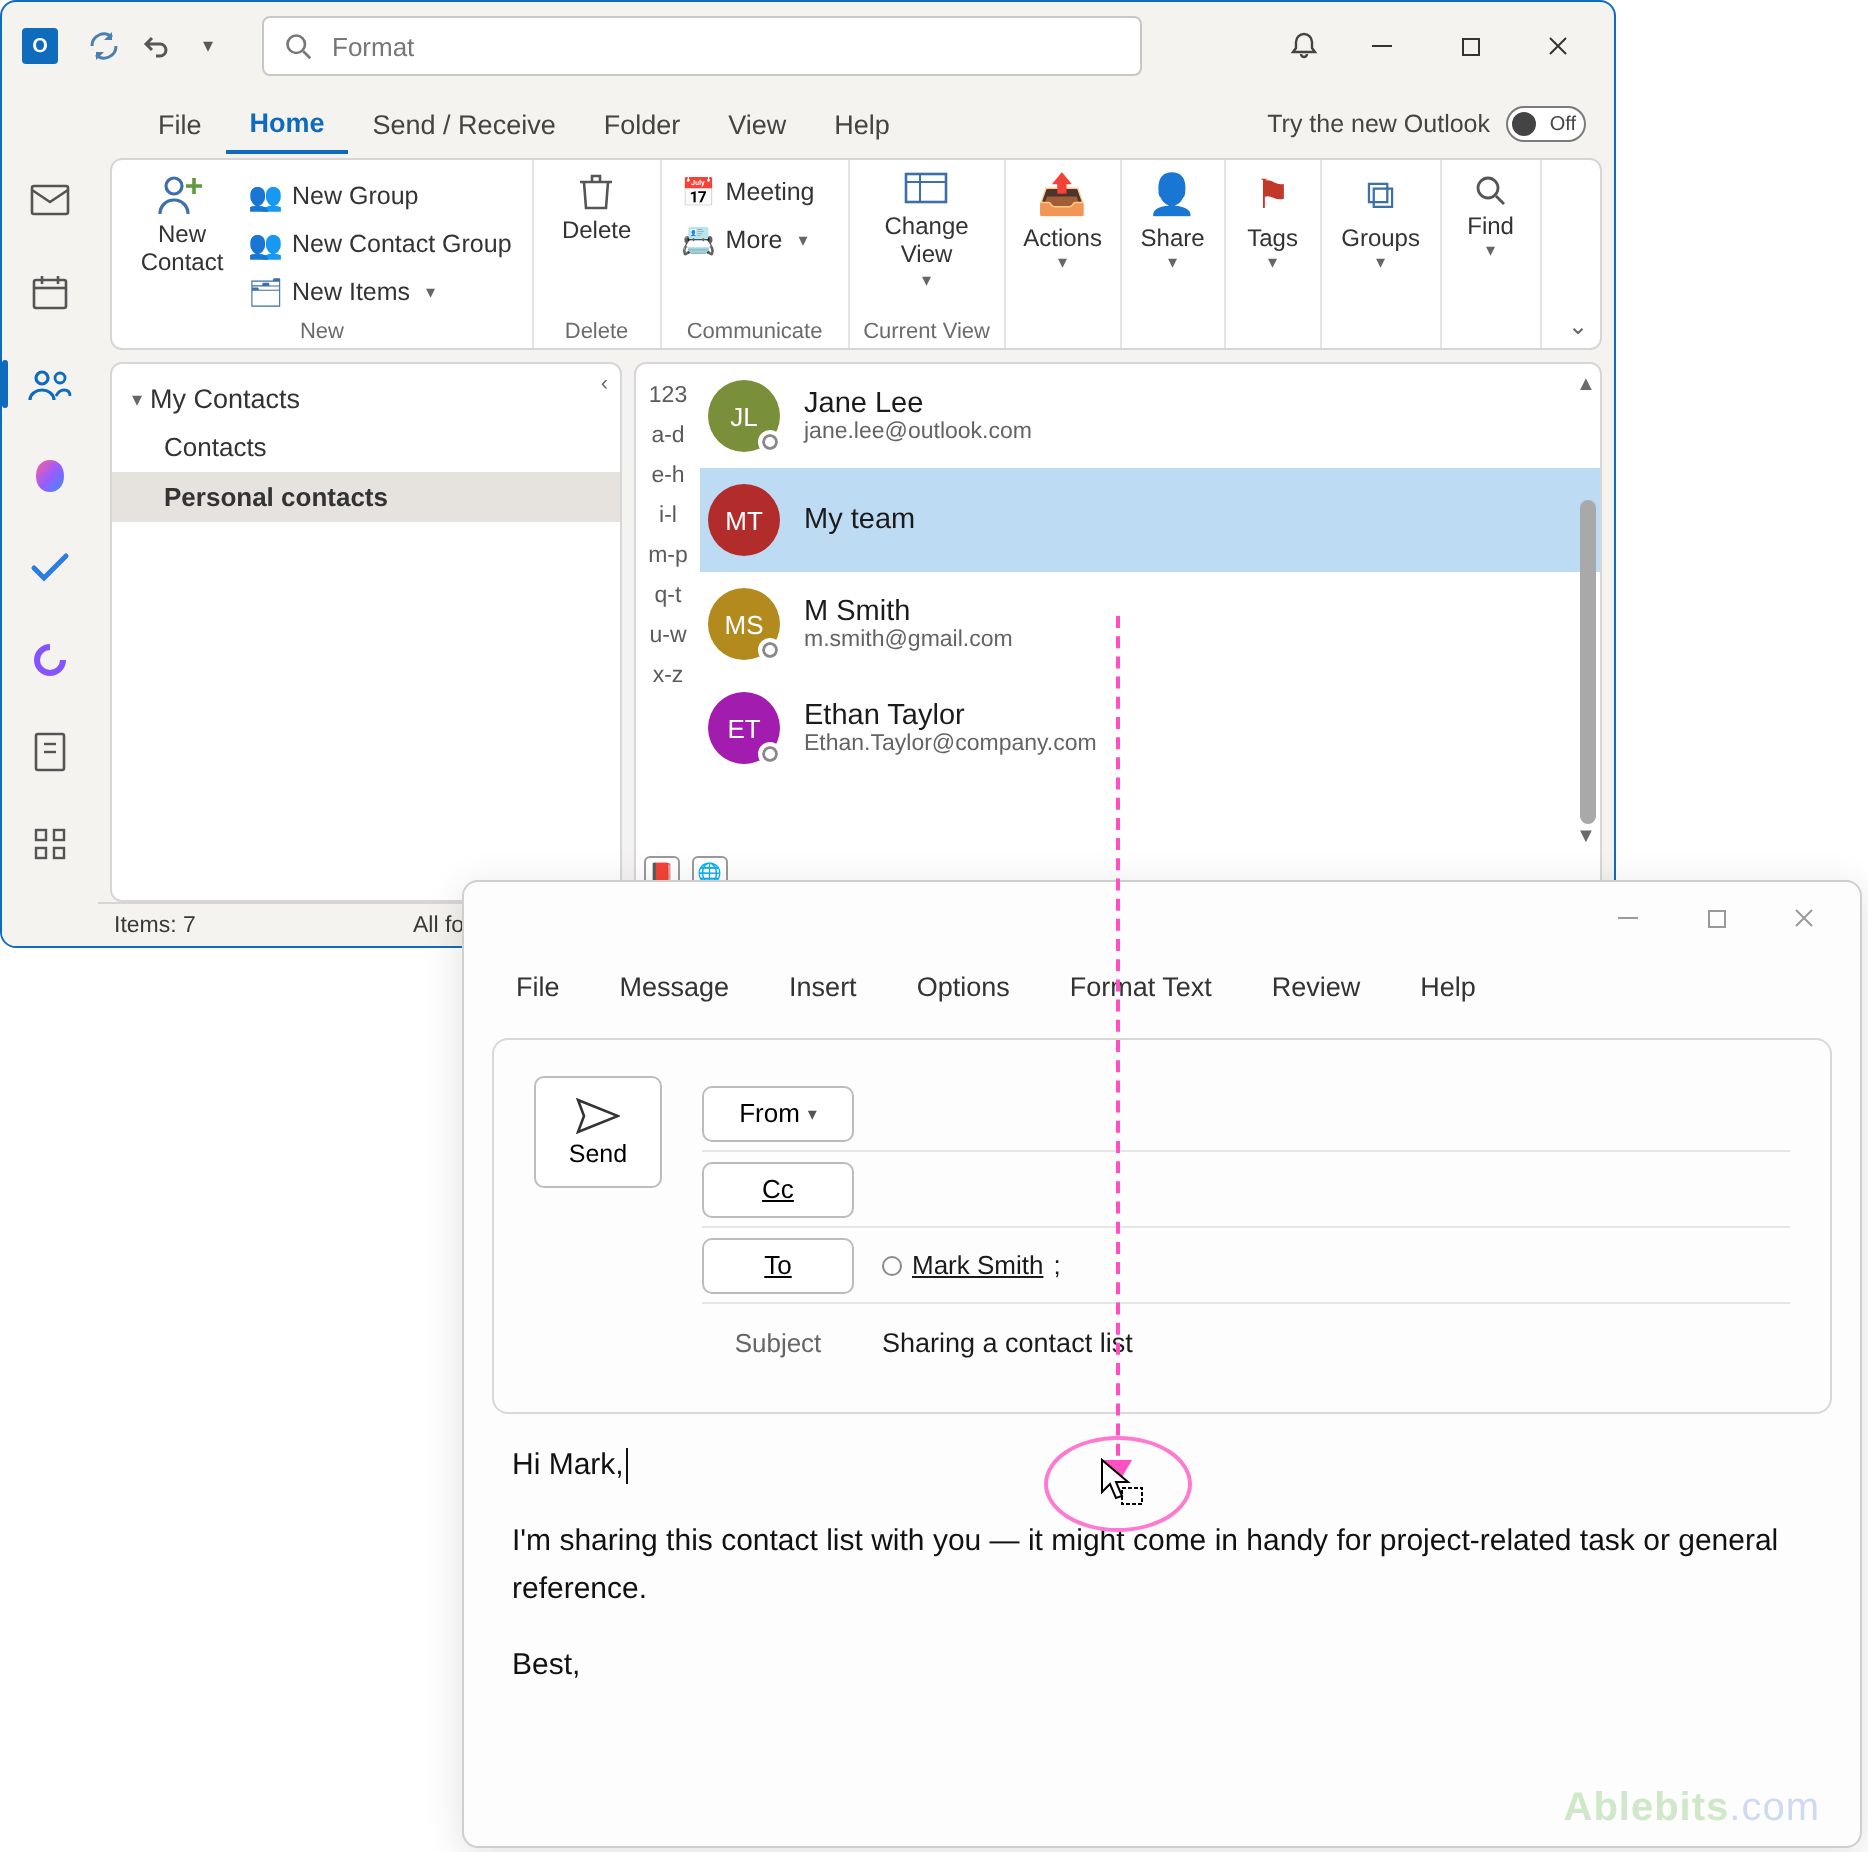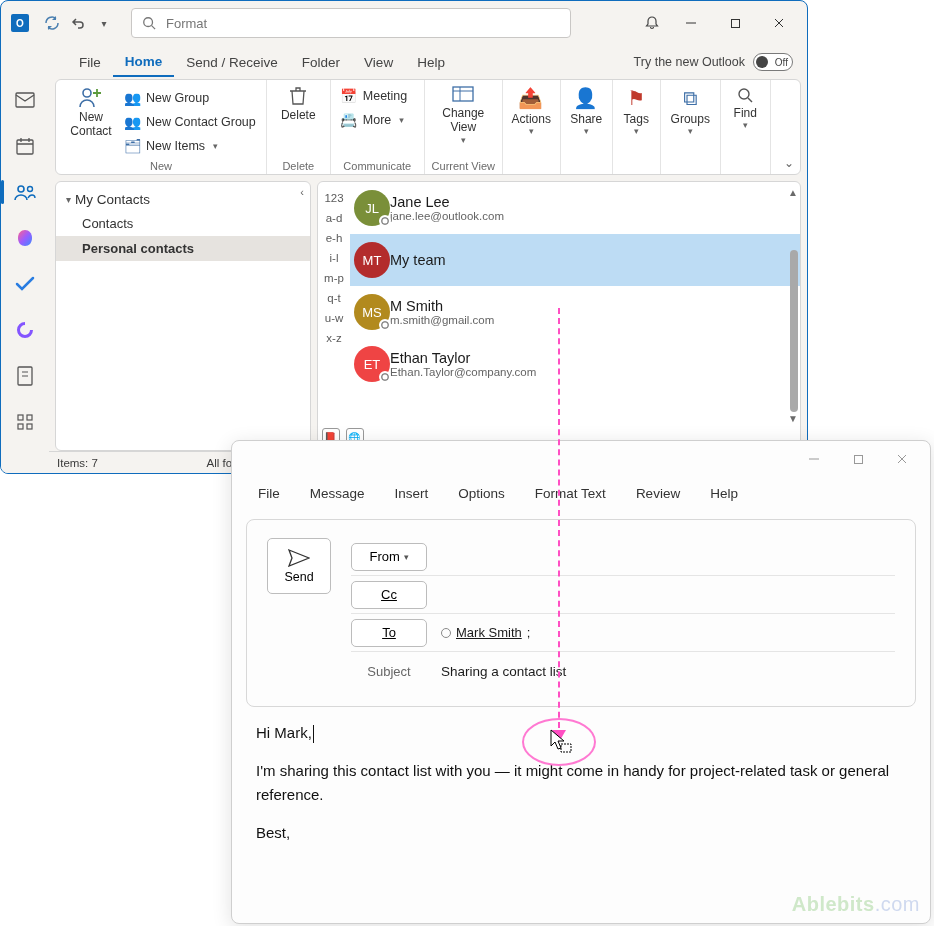--- a/index.html
+++ b/index.html
@@ -67,21 +67,21 @@
   .fgroup-hdr { display:flex; align-items:center; gap:4px; padding:4px 10px; font-size:13.5px; }
   .fgroup-hdr .chev { font-size:10px; color:#666; }
   .folder-item { padding:5px 10px 5px 26px; }
   .folder-item.selected { background:#e6e3df; font-weight:600; }
 
   
   .contact-pane { flex:1; background:#fff; border:1px solid #d6d6d6; border-radius:6px; display:flex; overflow:hidden; position:relative; }
   .alpha-col { width:32px; padding-top:6px; text-align:center; color:#5b5b5b; font-size:11.5px; }
   .alpha-col div { padding:4px 0; }
   .contacts-list { flex:1; }
-  .contact-row { display:flex; align-items:center; padding:8px 10px 8px 4px; position:relative; }
+  .contact-row { display:flex; align-items:center; gap:12px; padding:8px 10px 8px 4px; position:relative; }
   .contact-row.selected { background:#bddcf4; }
   .avatar { width:36px; height:36px; border-radius:50%; display:flex; align-items:center; justify-content:center; color:#fff; font-size:13px; font-weight:500; position:relative; }
   .avatar .pres { position:absolute; right:-1px; bottom:-1px; width:12px; height:12px; border:2px solid #fff; border-radius:50%; background:#fff; box-shadow:inset 0 0 0 1.5px #8a8a8a; }
   .contact-row .cname { font-size:14.5px; color:#1b1b1b; }
   .contact-row .cemail { font-size:11.5px; color:#646464; }
   .scroll-thumb { position:absolute; right:2px; top:68px; bottom:38px; width:8px; background:#a9a9a9; border-radius:4px; }
   .scroll-arrow { position:absolute; right:1px; width:12px; height:12px; display:flex; align-items:center; justify-content:center; color:#6a6a6a; font-size:10px;}
   .booklet-bar { position:absolute; left:4px; bottom:4px; display:flex; align-items:center; gap:6px; color:#666; }
   .booklet-bar .bic { width:18px; height:18px; border:1px solid #999; border-radius:3px; display:flex; align-items:center; justify-content:center; font-size:10px; }
 
@@ -141,21 +141,21 @@
     border-left:7px solid transparent; border-right:7px solid transparent;
     border-top:12px solid #ff4fc3; z-index:51;
   }
   .cursor-oval {
     position:absolute; left:522px; top:718px; width:74px; height:48px;
     border:2px solid #ff79d2; border-radius:50%; z-index:52;
   }
   .cursor-icon { position:absolute; left:549px; top:728px; z-index:53; color:#000; font-size:18px; }
 
   
-  .ablebits { position:absolute; right:14px; bottom:10px; font-size:20px; font-weight:600; color:#cfe8c9; letter-spacing:.5px; z-index:60; }
+  .ablebits { position:absolute; right:24px; bottom:10px; font-size:20px; font-weight:600; color:#cfe8c9; letter-spacing:.5px; z-index:60; }
   .ablebits .dotcom { color:#cfd9ef; font-weight:400; }
 
   svg { display:block; }
 </style>
 </head>
 <body>
 
 <div class="outlook-window">
 
   <div class="titlebar">
@@ -454,21 +454,21 @@
                   <span>MS</span>
                   <span class="pres"></span>
                 </div>
               <div>
                 <div class="cname">M Smith</div>
                 <div class="cemail">m.smith@gmail.com</div>
               </div>
             </div>
 
             <div class="contact-row">
-              <div class="avatar" style="background:#ef4444;">
+              <div class="avatar" style="background:#a21caf;">
                   <span>ET</span>
                   <span class="pres"></span>
                 </div>
               <div>
                 <div class="cname">Ethan Taylor</div>
                 <div class="cemail">Ethan.Taylor@company.com</div>
               </div>
             </div>
           </div>
           <div class="scroll-arrow" style="top:4px;">▲</div>

